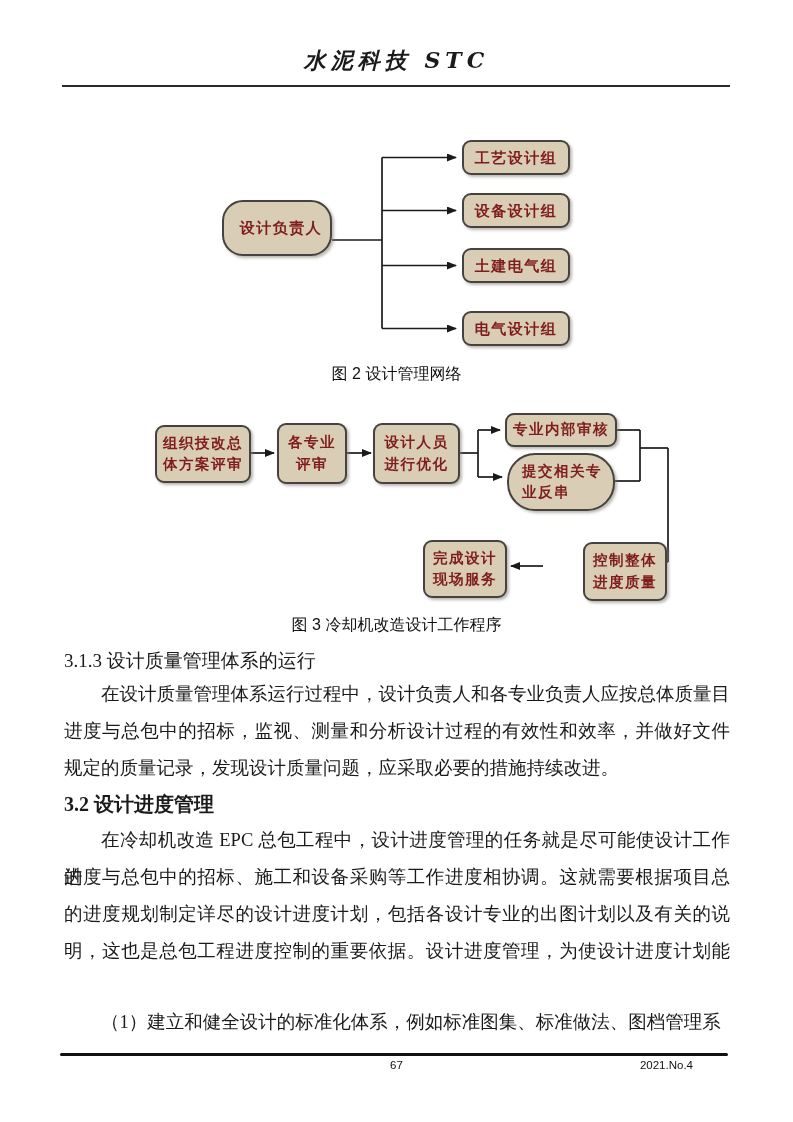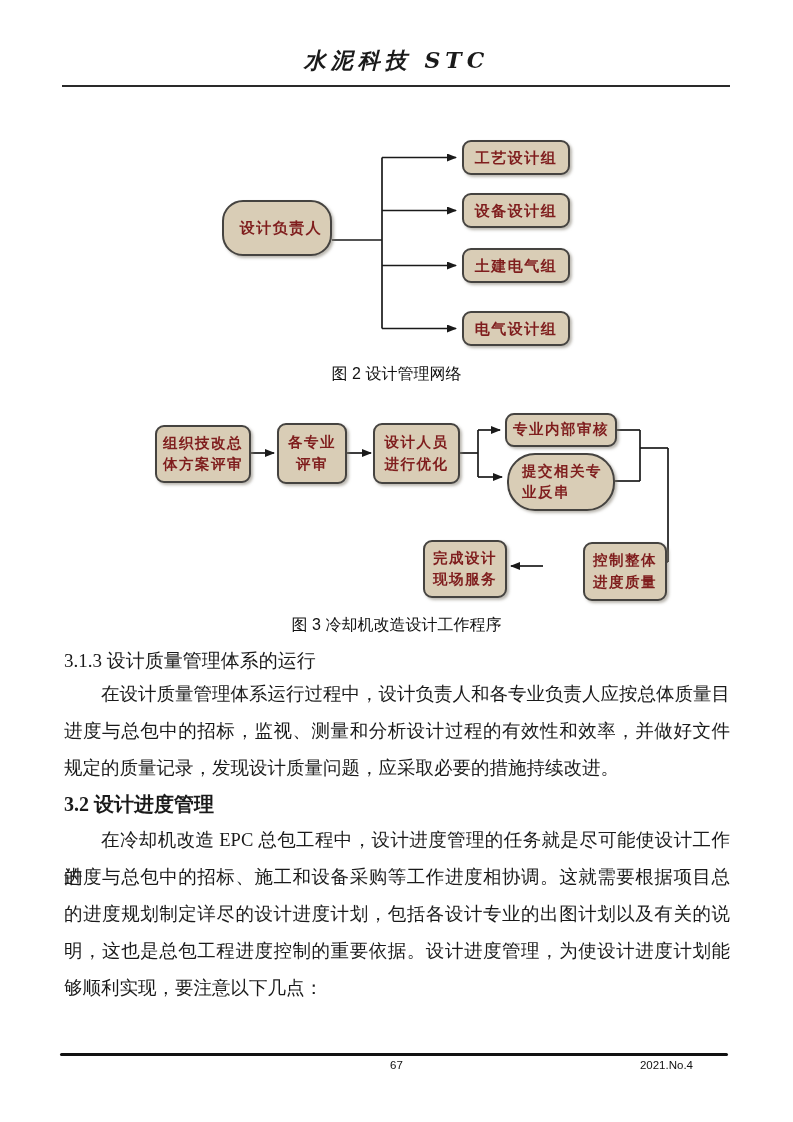--- a/index.html
+++ b/index.html
@@ -186,21 +186,23 @@
     <div class="tline">规定的质量记录，发现设计质量问题，应采取必要的措施持续改进。</div>
   </div>
 
   <div class="heading bold" style="top:791px;">3.2 设计进度管理</div>
 
   <div class="para" style="top:822px;">
     <div class="tline indent fill">在冷却机改造 EPC 总包工程中，设计进度管理的任务就是尽可能使设计工作的</div>
     <div class="tline fill">进度与总包中的招标、施工和设备采购等工作进度相协调。这就需要根据项目总</div>
     <div class="tline fill">的进度规划制定详尽的设计进度计划，包括各设计专业的出图计划以及有关的说</div>
     <div class="tline fill">明，这也是总包工程进度控制的重要依据。设计进度管理，为使设计进度计划能</div>
-    <div class="tline">够顺利实现，要注意以下几点：</div>
-  </div>
-
+  </div>
+
+  <div class="para" style="top:1004px;">
+    <div class="tline indent">（1）建立和健全设计的标准化体系，例如标准图集、标准做法、图档管理系</div>
+  </div>
 
   <div class="footer-rule"></div>
   <div class="footer-page">67</div>
   <div class="footer-issue">2021.No.4</div>
 
 </div>
 
 </body></html>

